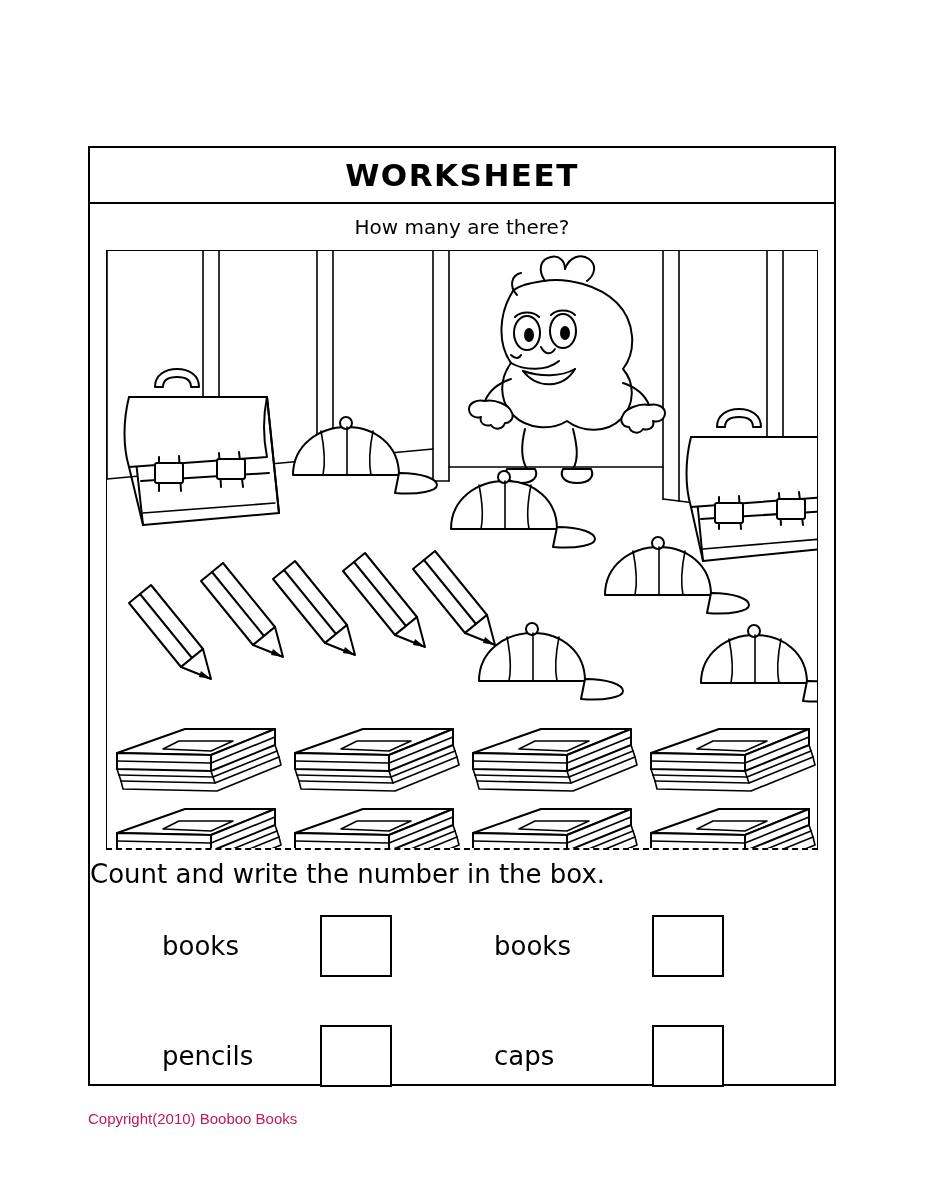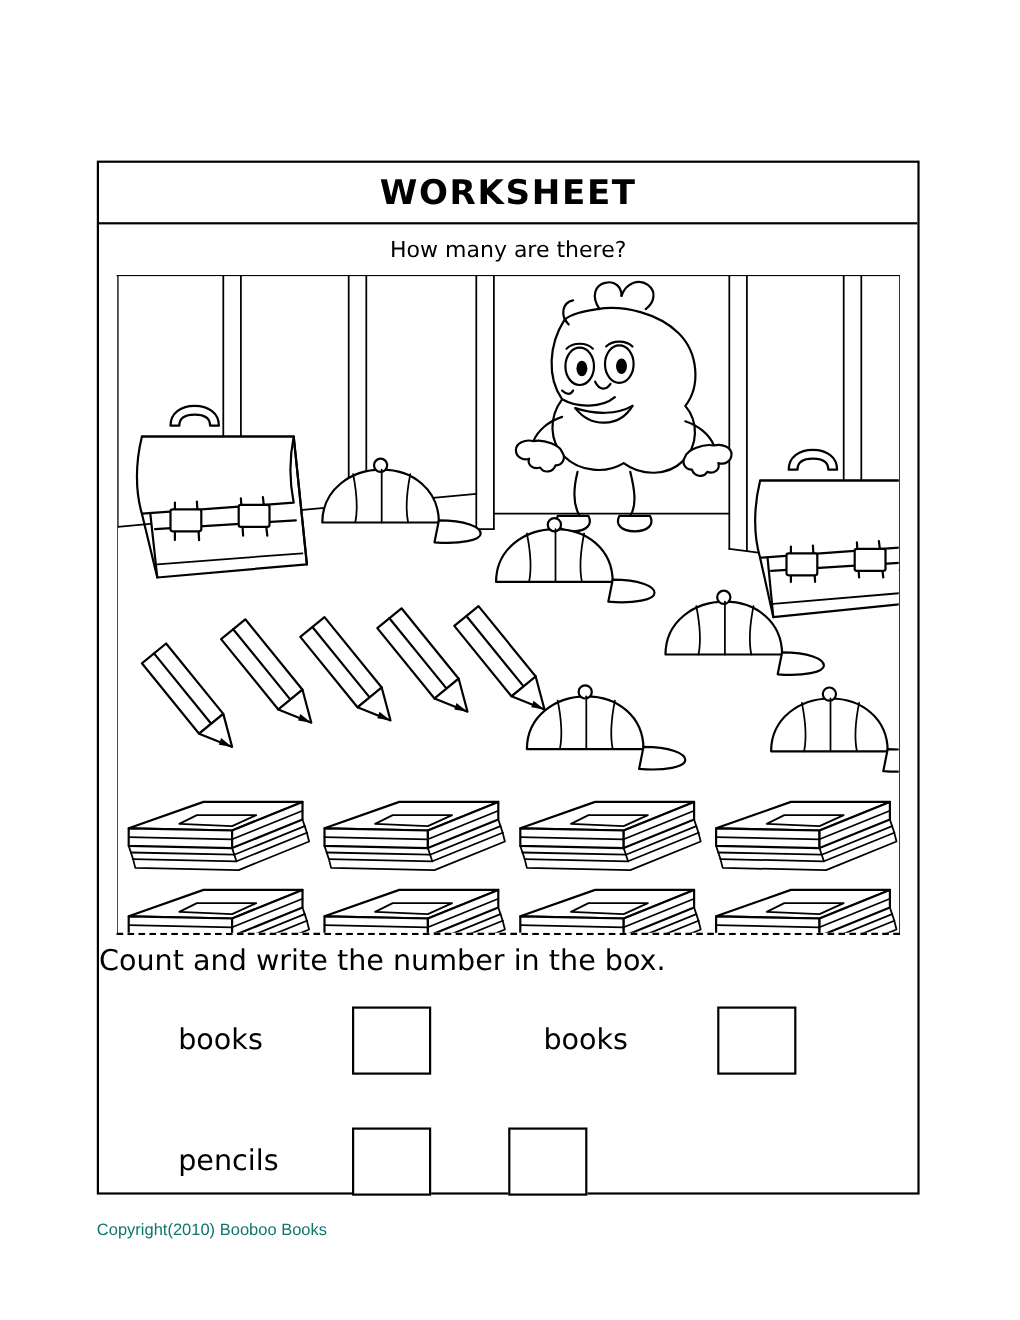--- a/index.html
+++ b/index.html
@@ -124,21 +124,21 @@
     letter-spacing: 0.5px;
     margin-top: 2px;
   }
 
   .copyright {
     position: absolute;
     left: 88px;
     top: 1110px;
     font-size: 15px;
     font-family: "Liberation Sans", sans-serif;
-    color: #0f766e;
+    color: #be185d;
   }
 
   .ln { fill: none; stroke: #000; stroke-width: 2; stroke-linejoin: round; stroke-linecap: round; }
   .ln-thin { fill: none; stroke: #000; stroke-width: 1.6; stroke-linejoin: round; stroke-linecap: round; }
   .fillw { fill: #fff; stroke: #000; stroke-width: 2; stroke-linejoin: round; stroke-linecap: round; }
   .solid { fill: #000; stroke: none; }
 </style>
 </head>
 <body>
 
@@ -485,20 +485,21 @@
         <div class="answer-label">books</div>
         <div class="answer-box"></div>
       </div>
 
       <div class="answer-cell">
         <div class="answer-label">pencils</div>
         <div class="answer-box"></div>
       </div>
 
       <div class="answer-cell">
+        <div class="answer-label">caps</div>
         <div class="answer-box"></div>
       </div>
 
     </div>
 
 
   </div>
 
   <div class="copyright">Copyright(2010) Booboo Books</div>
 

